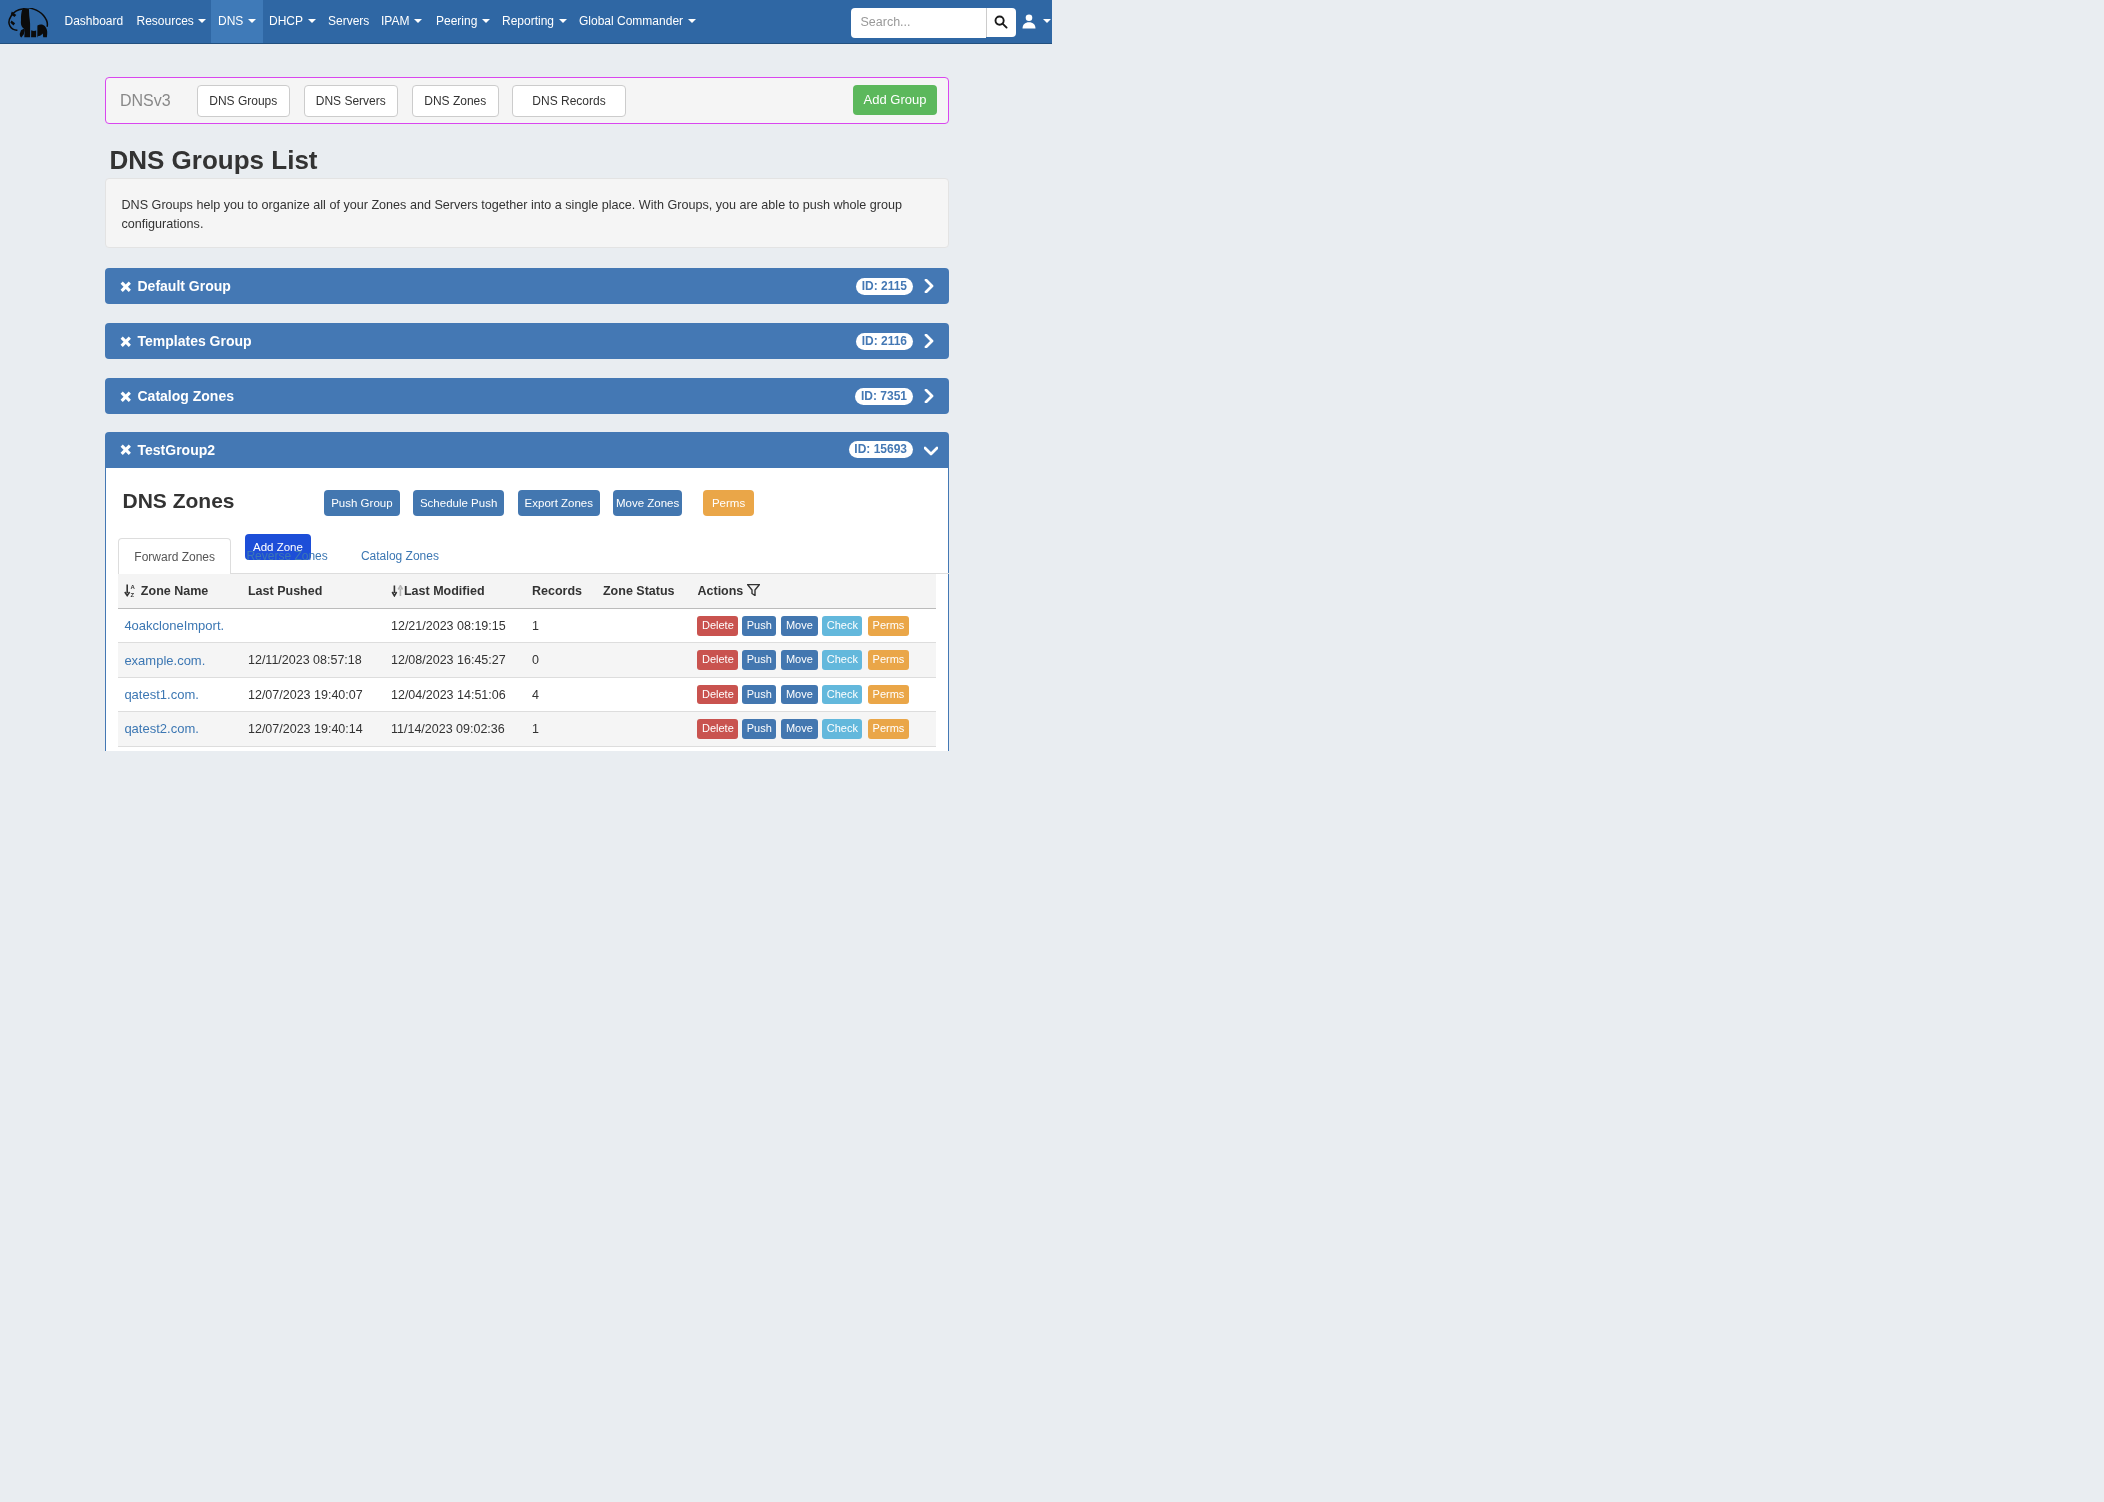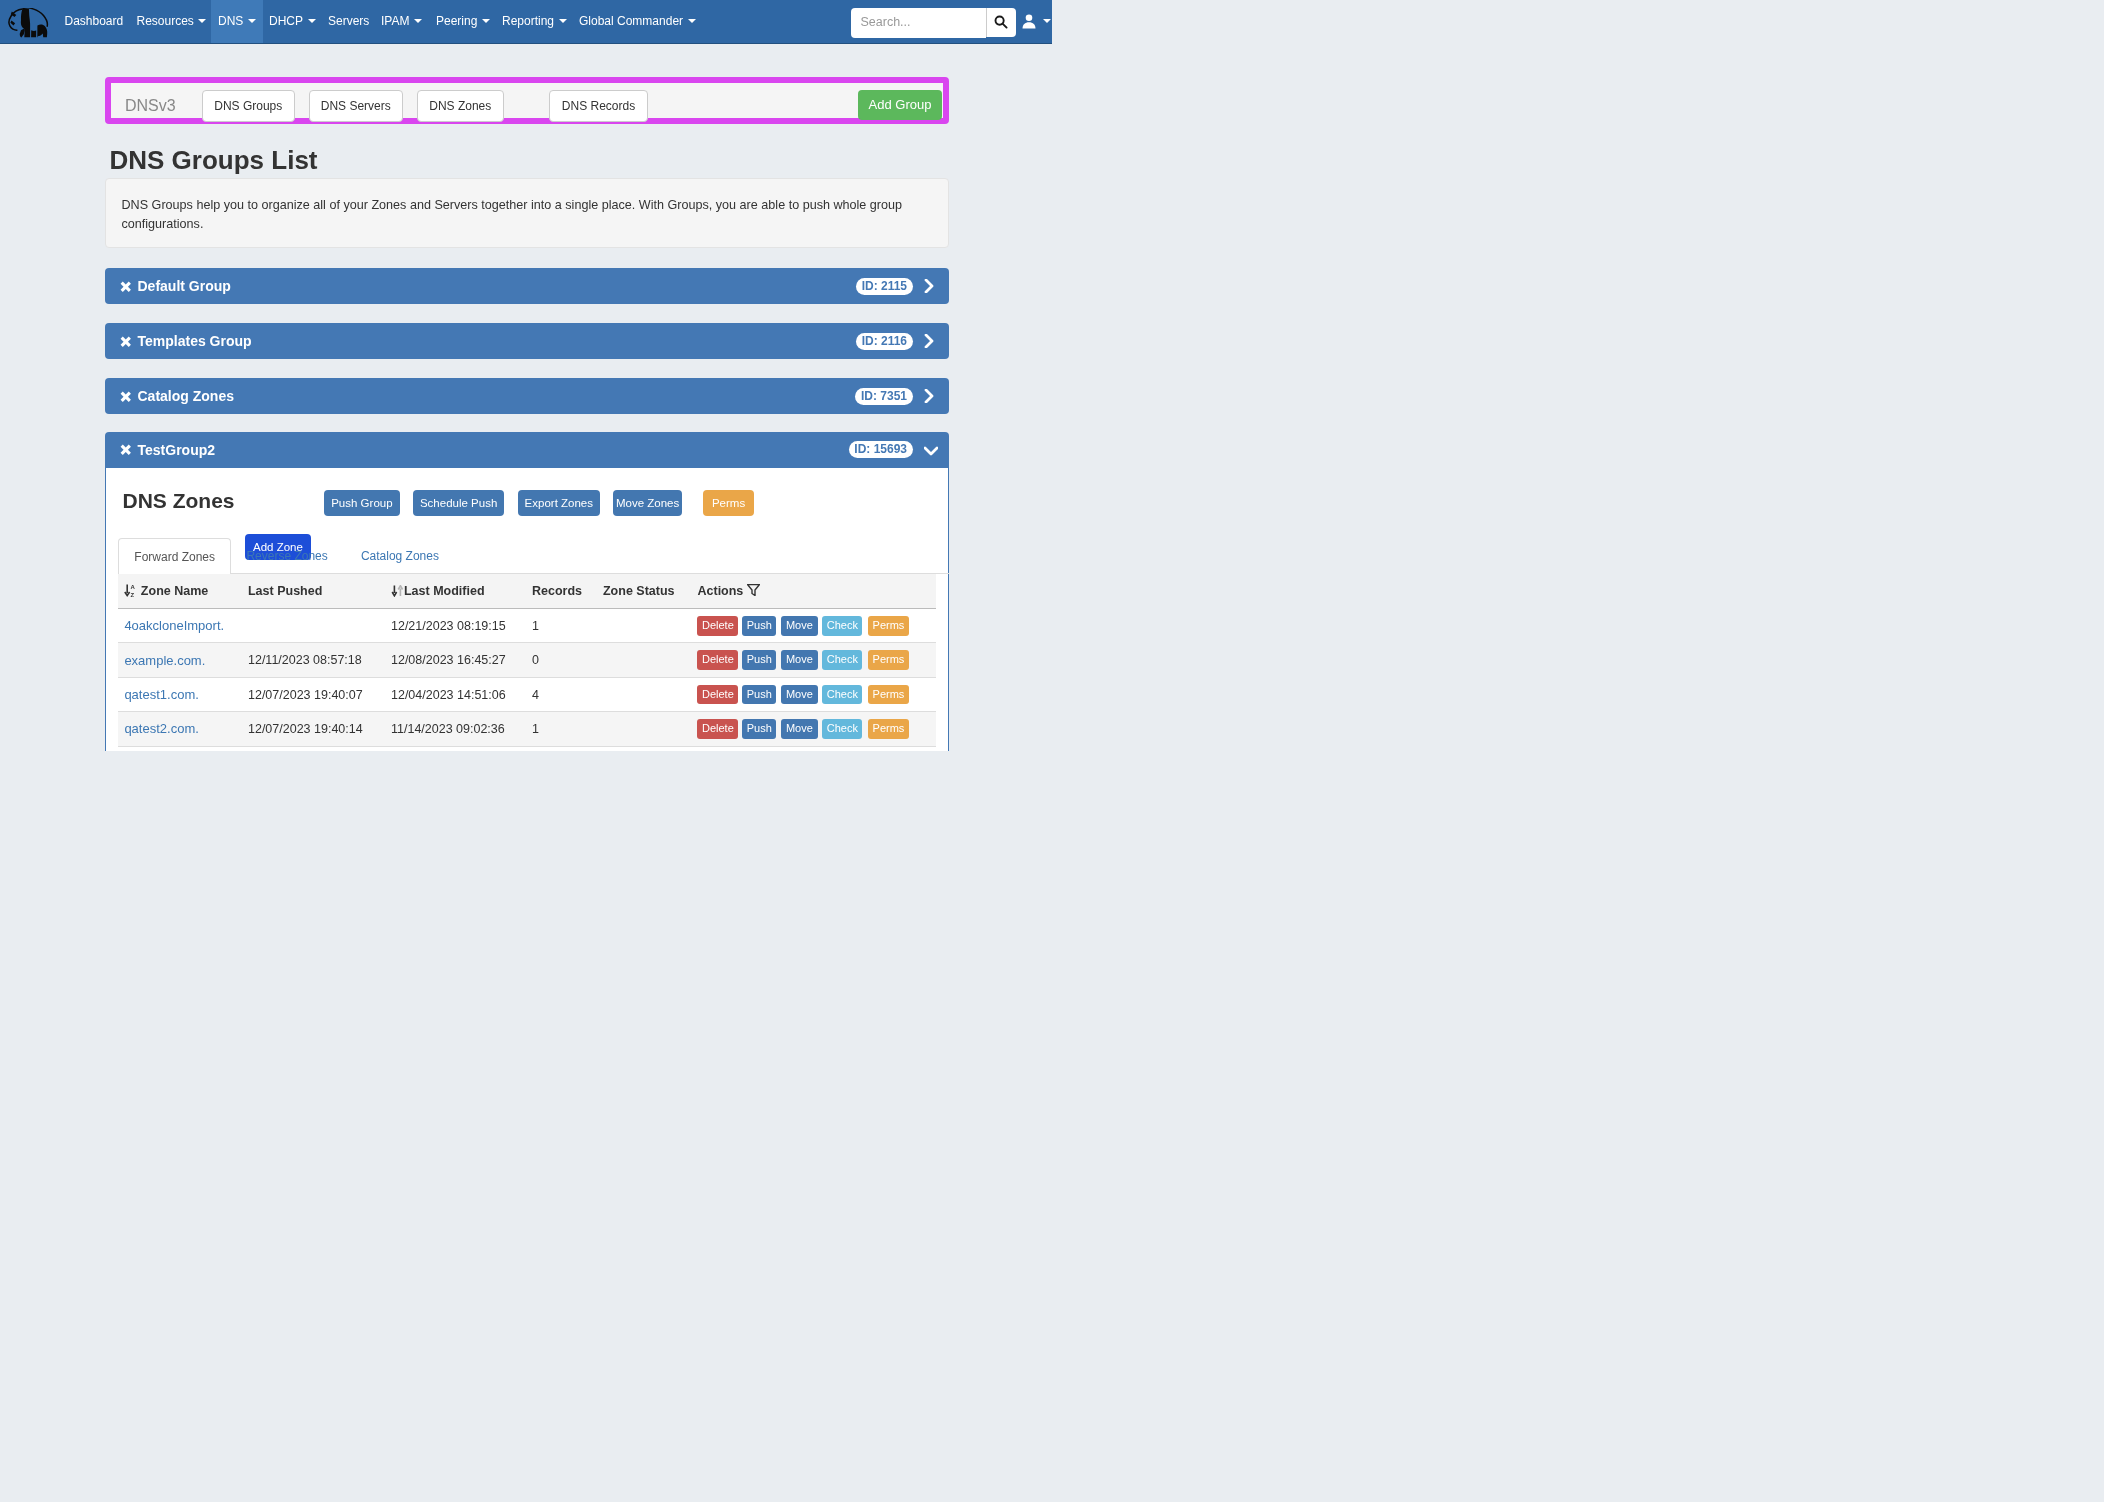--- a/index.html
+++ b/index.html
@@ -16,21 +16,21 @@
   border-top:4.5px solid #fff; border-left:4px solid transparent; border-right:4px solid transparent; }
 #searchwrap { position:absolute; left:850.5px; top:7.5px; height:29.5px; display:flex; }
 #searchinput { width:135px; height:30px; background:#fff; border:none; border-radius:4px 0 0 4px;
   color:#999; font-size:12.5px; line-height:29.5px; padding-left:10px; font-family:"Liberation Sans",sans-serif; }
 #searchbtn { width:30.5px; height:29.5px; background:#fff; border-left:1px solid #ccc; border-radius:0 4px 4px 0;
   display:flex; align-items:center; justify-content:center; }
 #userarea { position:absolute; left:1022px; top:14px; }
 
 
 #dnsv3 { position:absolute; left:104.5px; top:77px; width:844px; height:47px; background:#f5f5f5;
-  border:6px solid #d946ef; border-radius:4px; }
+  border:1px solid #d946ef; border-radius:4px; }
 #dnsv3 .title { position:absolute; left:14.5px; top:0; line-height:46px; font-size:16px; color:#888; }
 .wbtn { position:absolute; top:7px; height:32px; background:#fff; border:1px solid #ccc; border-radius:4px;
   font-size:12px; color:#333; text-align:center; line-height:30px; }
 #addgroup { position:absolute; left:747.5px; top:6.5px; width:84px; height:30.5px; background:#5cb85c;
   border-radius:4px; color:#fff; font-size:13px; text-align:center; line-height:30.5px; }
 
 
 #h1 { position:absolute; left:109.5px; top:145.5px; font-size:26px; font-weight:bold; color:#333; line-height:28px; }
 #well { position:absolute; left:104.5px; top:178.4px; width:844px; height:69.3px; background:#f5f5f5;
   border:1px solid #e3e3e3; border-radius:4px; padding:16.5px 16px 0 16px; font-size:12.6px; color:#333; line-height:19.5px; }
@@ -119,21 +119,21 @@
       </svg>
     <span class="caret abs" style="left:16.5px;top:6.5px"></span>
   </div>
 </div>
 
 <div id="dnsv3">
   <div class="title">DNSv3</div>
   <div class="wbtn" style="left:91px; width:93.5px;">DNS Groups</div>
   <div class="wbtn" style="left:198px; width:94.5px;">DNS Servers</div>
   <div class="wbtn" style="left:306.5px; width:86.5px;">DNS Zones</div>
-  <div class="wbtn" style="left:406.5px; width:99px;margin-left:32px;">DNS Records</div>
+  <div class="wbtn" style="left:406.5px; width:114px;">DNS Records</div>
   <div id="addgroup">Add Group</div>
 </div>
 
 <div id="h1">DNS Groups List</div>
 
 <div id="well">DNS Groups help you to organize all of your Zones and Servers together into a single place. With Groups, you are able to push whole group<br>configurations.</div>
 
 <div class="gbar" style="top:268px">
   <svg class="xicon" width="11.5" height="11.5" viewBox="0 0 12 12">
       <path d="M0.6,2.9 L2.9,0.6 L6,3.7 L9.1,0.6 L11.4,2.9 L8.3,6 L11.4,9.1 L9.1,11.4 L6,8.3 L2.9,11.4 L0.6,9.1 L3.7,6 Z" fill="#fff"></path>

